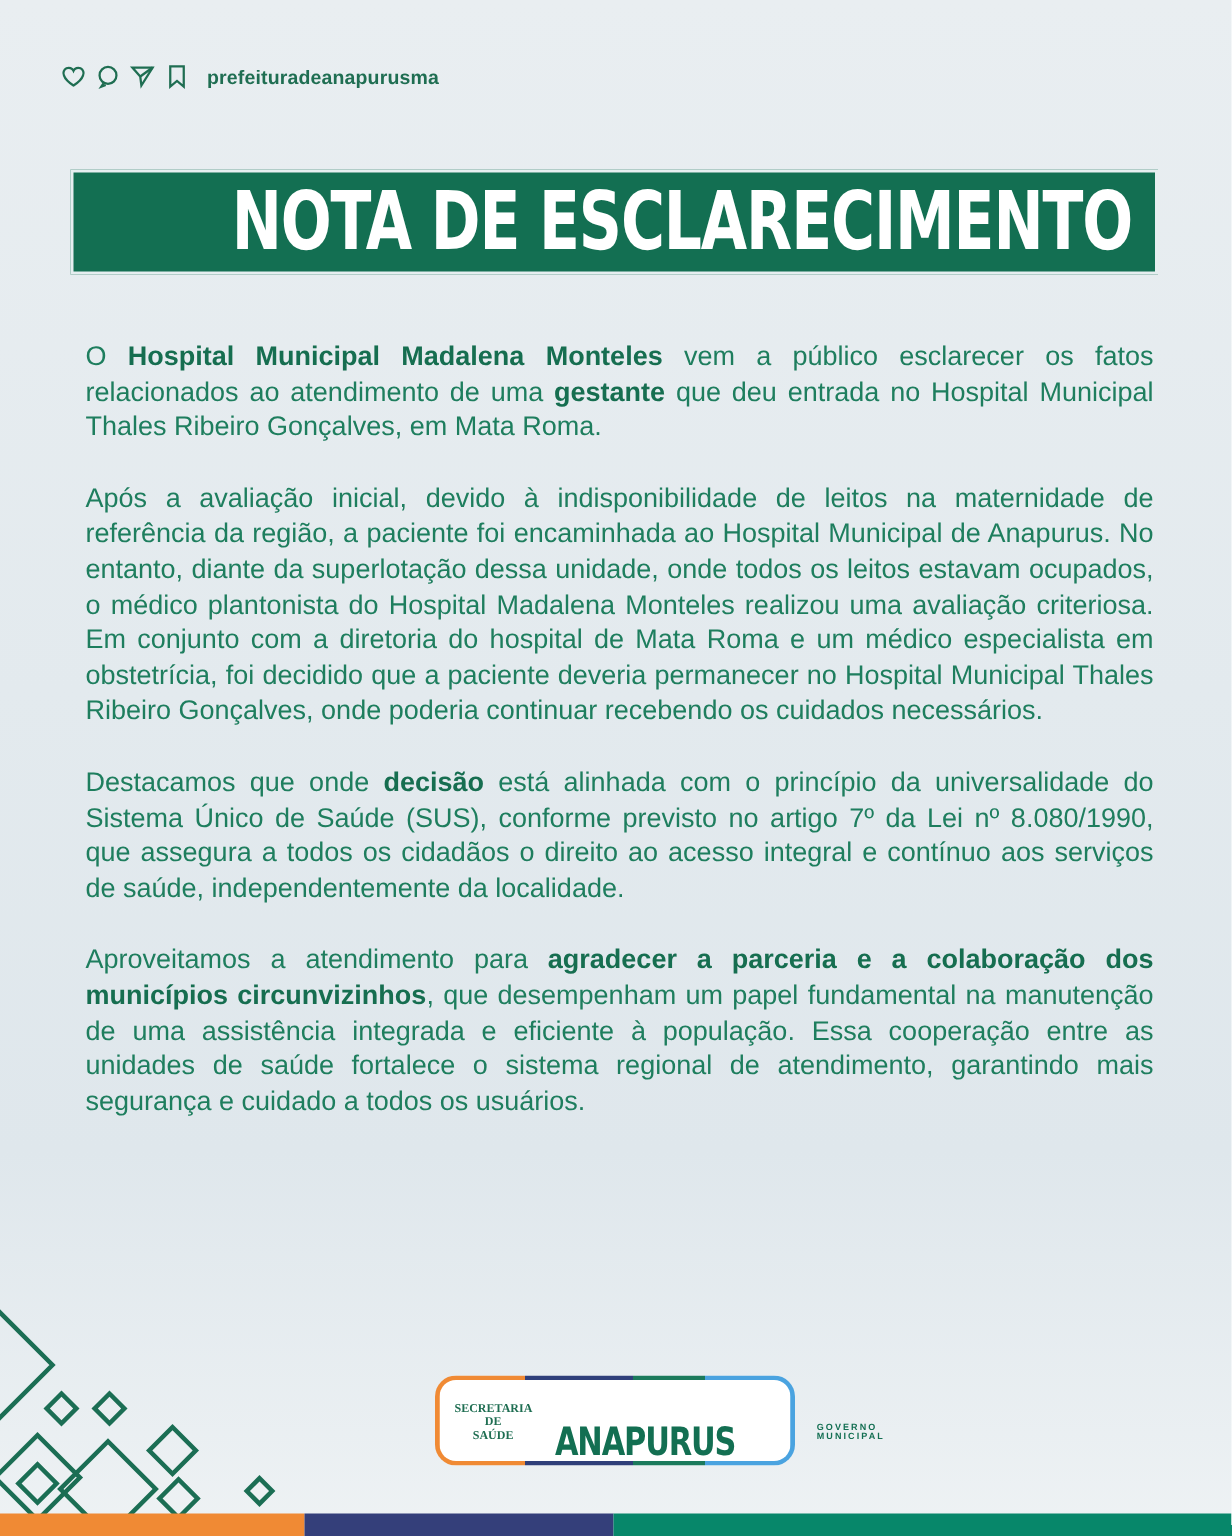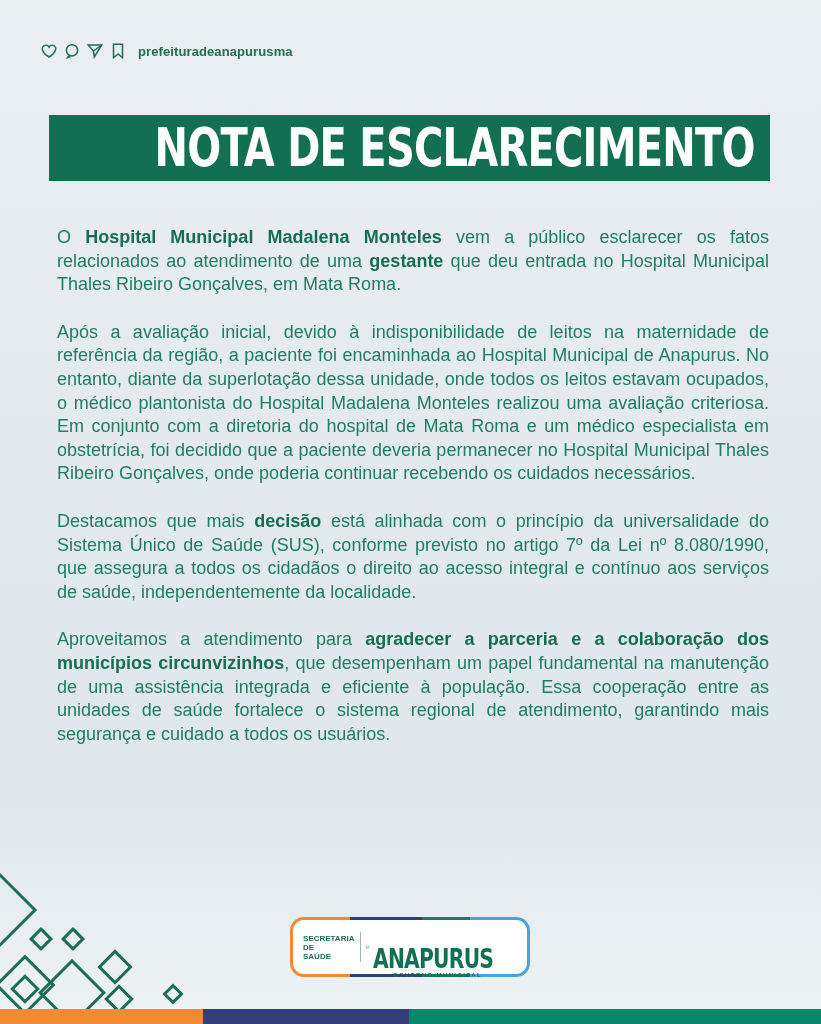--- a/index.html
+++ b/index.html
@@ -15,24 +15,24 @@
     letter-spacing:-1px;transform:scaleX(0.74);white-space:nowrap;display:inline-block;line-height:1;}
   .body{position:absolute;left:57px;top:226px;width:712px;font-size:18px;line-height:23.6px;
     color:#1e7e5e;text-align:justify;}
   .body p{margin:0 0 24px 0;}
   .body b{color:#166e50;}
   .logo{position:absolute;left:290px;top:917px;width:240px;height:60px;background:#fff;border-radius:14px;
     box-sizing:border-box;border:3px solid transparent;
     background-image:linear-gradient(#fff,#fff),linear-gradient(90deg,#f08a34 0%,#f08a34 25%,#2f3f7a 25%,#2f3f7a 55%,#1b7a5c 55%,#1b7a5c 75%,#4aa3e0 75%);
     background-origin:border-box;background-clip:padding-box,border-box;
     display:flex;align-items:center;padding-left:10px;}
-  .sec{font-size:8px;line-height:9px;color:#1f6e52;text-align:left;font-weight:bold;}
+  .sec{font-size:8px;line-height:9px;color:#1f6e52;text-align:center;font-weight:bold;font-family:Liberation Serif, serif;}
   .divider{width:1px;height:30px;background:#9bb;margin:0 6px;}
   .crest{width:36px;height:40px;}
-  .brand{display:flex;flex-direction:column;margin-left:4px;margin-top:29px;}
+  .brand{display:flex;flex-direction:row;margin-left:4px;margin-top:29px;}
   .brand .name{font-family:"DejaVu Sans",sans-serif;font-weight:bold;font-size:26px;color:#136f52;
     transform:scaleX(0.78);transform-origin:left;letter-spacing:-1px;line-height:26px;}
   .brand .gov{font-size:6px;font-weight:bold;color:#136f52;letter-spacing:1.4px;margin-left:20px;}
   .bottom{position:absolute;left:0;top:1009px;width:821px;height:15px;display:flex;}
   .bottom div{height:100%;}
   .deco{position:absolute;left:0;top:860px;width:200px;height:150px;}
 </style>
 </head>
 <body>
 
@@ -54,21 +54,21 @@
   <span class="handle">prefeituradeanapurusma</span>
 </div>
 
 <div class="title">
   <span>NOTA DE ESCLARECIMENTO</span>
 </div>
 
 <div class="body" id="note-body">
     <p><span>O </span><b>Hospital Municipal Madalena Monteles</b><span> vem a público esclarecer os fatos relacionados ao atendimento de uma </span><b>gestante</b><span> que deu entrada no Hospital Municipal Thales Ribeiro Gonçalves, em Mata Roma.</span></p>
     <p><span>Após a avaliação inicial, devido à indisponibilidade de leitos na maternidade de referência da região, a paciente foi encaminhada ao Hospital Municipal de Anapurus. No entanto, diante da superlotação dessa unidade, onde todos os leitos estavam ocupados, o médico plantonista do Hospital Madalena Monteles realizou uma avaliação criteriosa. Em conjunto com a diretoria do hospital de Mata Roma e um médico especialista em obstetrícia, foi decidido que a paciente deveria permanecer no Hospital Municipal Thales Ribeiro Gonçalves, onde poderia continuar recebendo os cuidados necessários.</span></p>
-    <p><span>Destacamos que mais </span><b>decisão</b><span> está alinhada com o princípio da universalidade do Sistema Único de Saúde (SUS), conforme previsto no artigo 7º da Lei nº 8.080/1990, que assegura a todos os cidadãos o direito ao acesso integral e contínuo aos serviços de saúde, independentemente da localidade.</span></p>
+    <p><span>Destacamos que onde </span><b>decisão</b><span> está alinhada com o princípio da universalidade do Sistema Único de Saúde (SUS), conforme previsto no artigo 7º da Lei nº 8.080/1990, que assegura a todos os cidadãos o direito ao acesso integral e contínuo aos serviços de saúde, independentemente da localidade.</span></p>
     <p><span>Aproveitamos a atendimento para </span><b>agradecer a parceria e a colaboração dos municípios circunvizinhos</b><span>, que desempenham um papel fundamental na manutenção de uma assistência integrada e eficiente à população. Essa cooperação entre as unidades de saúde fortalece o sistema regional de atendimento, garantindo mais segurança e cuidado a todos os usuários.</span></p>
   </div>
 
 <svg class="deco" viewBox="0 0 200 150" fill="none" stroke="#1b6e54" stroke-width="3">
   <path d="M-10 5 L35 50 L-10 95"></path>
   <rect x="34" y="72" width="14" height="14" transform="rotate(45 41 79)"></rect>
   <rect x="66" y="72" width="14" height="14" transform="rotate(45 73 79)"></rect>
   <rect x="5" y="105" width="40" height="40" transform="rotate(45 25 125)"></rect>
   <rect x="50" y="110" width="45" height="45" transform="rotate(45 72 132)"></rect>
   <rect x="104" y="96" width="22" height="22" transform="rotate(45 115 107)"></rect>

